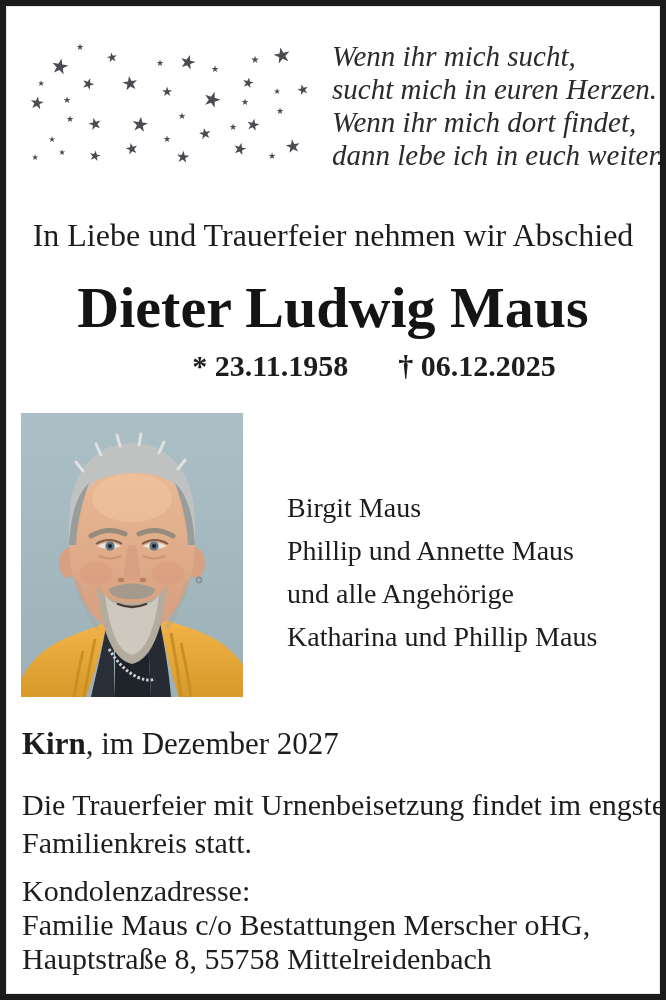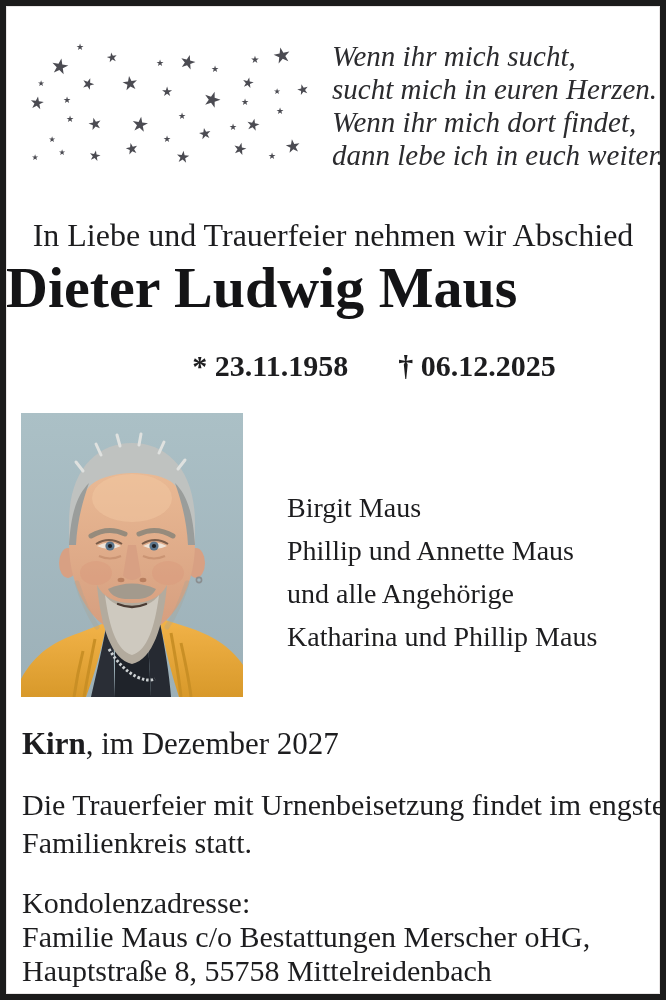--- a/index.html
+++ b/index.html
@@ -19,22 +19,22 @@
   .poem{
     position:absolute;left:326px;top:34px;
     font-style:italic;font-size:29px;line-height:33px;
     white-space:nowrap;color:#2b2b2e;
   }
   .intro{
     position:absolute;left:0;top:211px;width:100%;
     text-align:center;font-size:32px;white-space:nowrap;
   }
   .title{
-    position:absolute;left:0;top:248px;width:100%;
-    font-weight:bold;font-size:58px;
+    position:absolute;left:0;top:268px;width:100%;
+    text-align:center;font-weight:bold;font-size:58px;
     white-space:nowrap;color:#141416;
   }
   .dates{
     position:absolute;left:0;top:343px;width:100%;
     text-align:center;font-weight:bold;font-size:30px;white-space:nowrap;padding-left:41px;
   }
   .dates .birth{margin-right:50px;}
   .photo{
     position:absolute;left:15px;top:407px;width:222px;height:284px;
   }
@@ -47,21 +47,21 @@
     position:absolute;left:16px;top:720px;
     font-size:31px;white-space:nowrap;
   }
   .dateline .place{font-weight:bold;}
   .funeral-note{
     position:absolute;left:16px;top:780px;
     font-size:30px;line-height:38px;white-space:nowrap;
   }
   .condolence{
     position:absolute;left:16px;top:868px;
-    font-size:30px;line-height:34px;white-space:nowrap;margin-top:12px;
+    font-size:30px;line-height:34px;white-space:nowrap;
   }
 </style>
 </head>
 <body>
 
 <div class="sheet">
 
   <div class="stars-field">
       <span class="star" style="left: 74px; top: 42px; font-size: 9px; color: rgb(75, 75, 82); transform: translate(-50%, -55%) rotate(0deg);">★</span>
       <span class="star" style="left: 106px; top: 52px; font-size: 13px; color: rgb(75, 75, 82); transform: translate(-50%, -55%) rotate(-10deg);">★</span>

